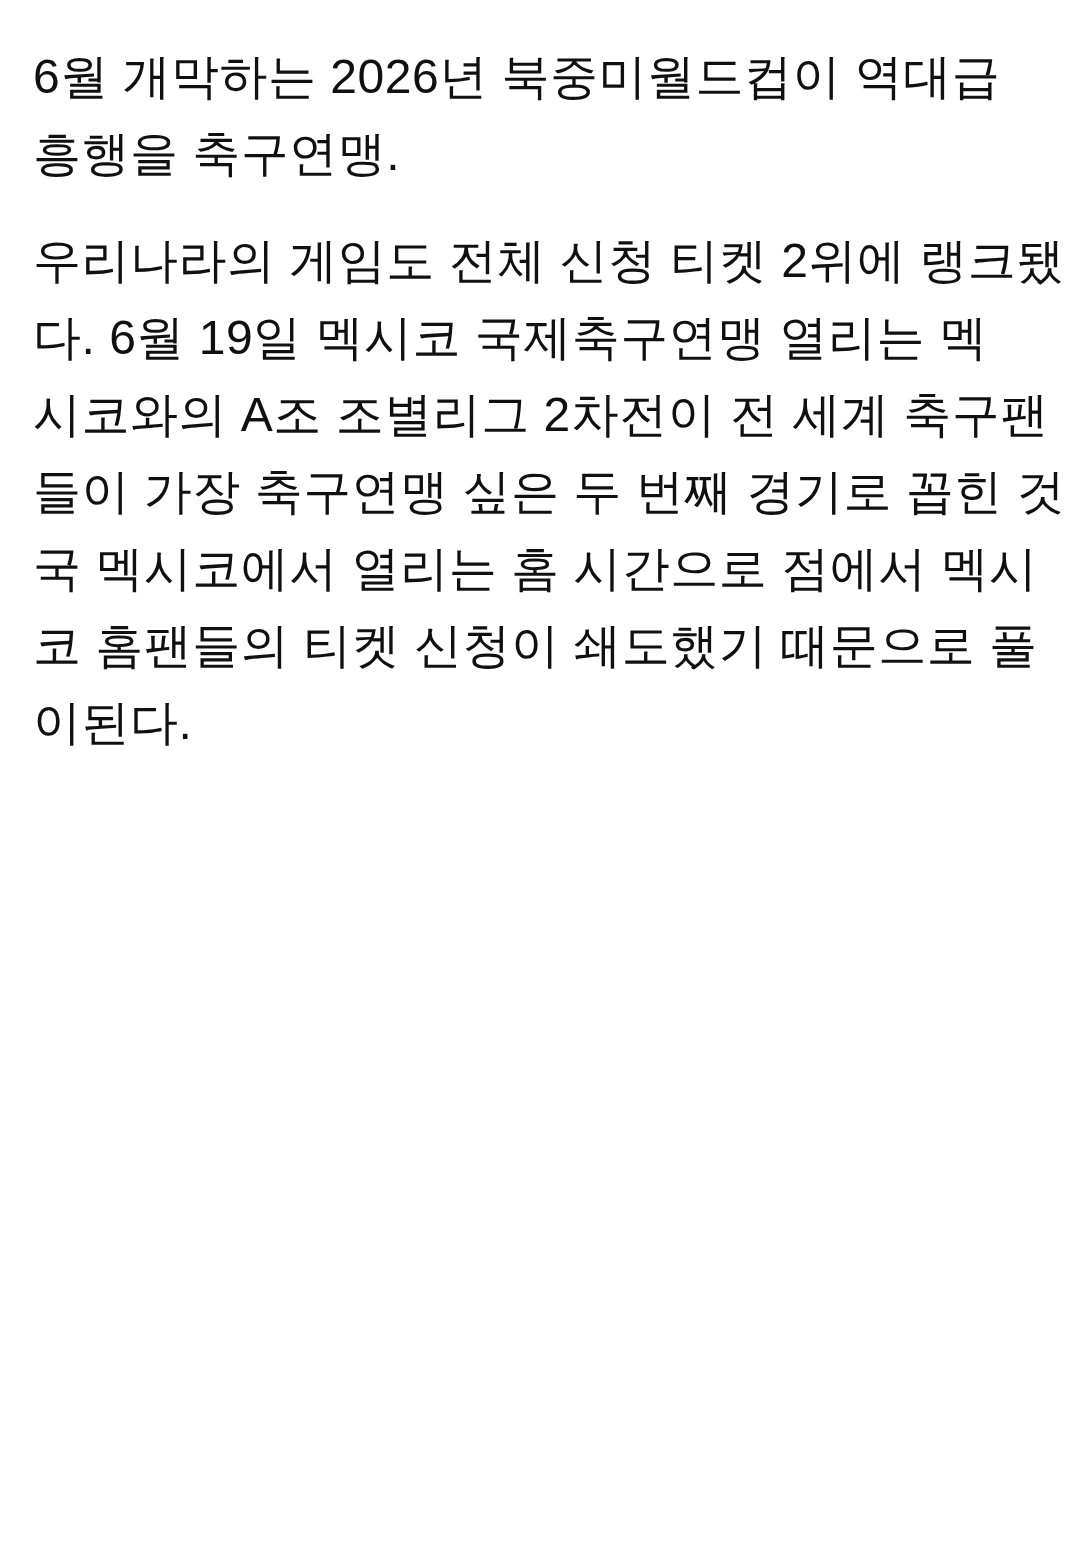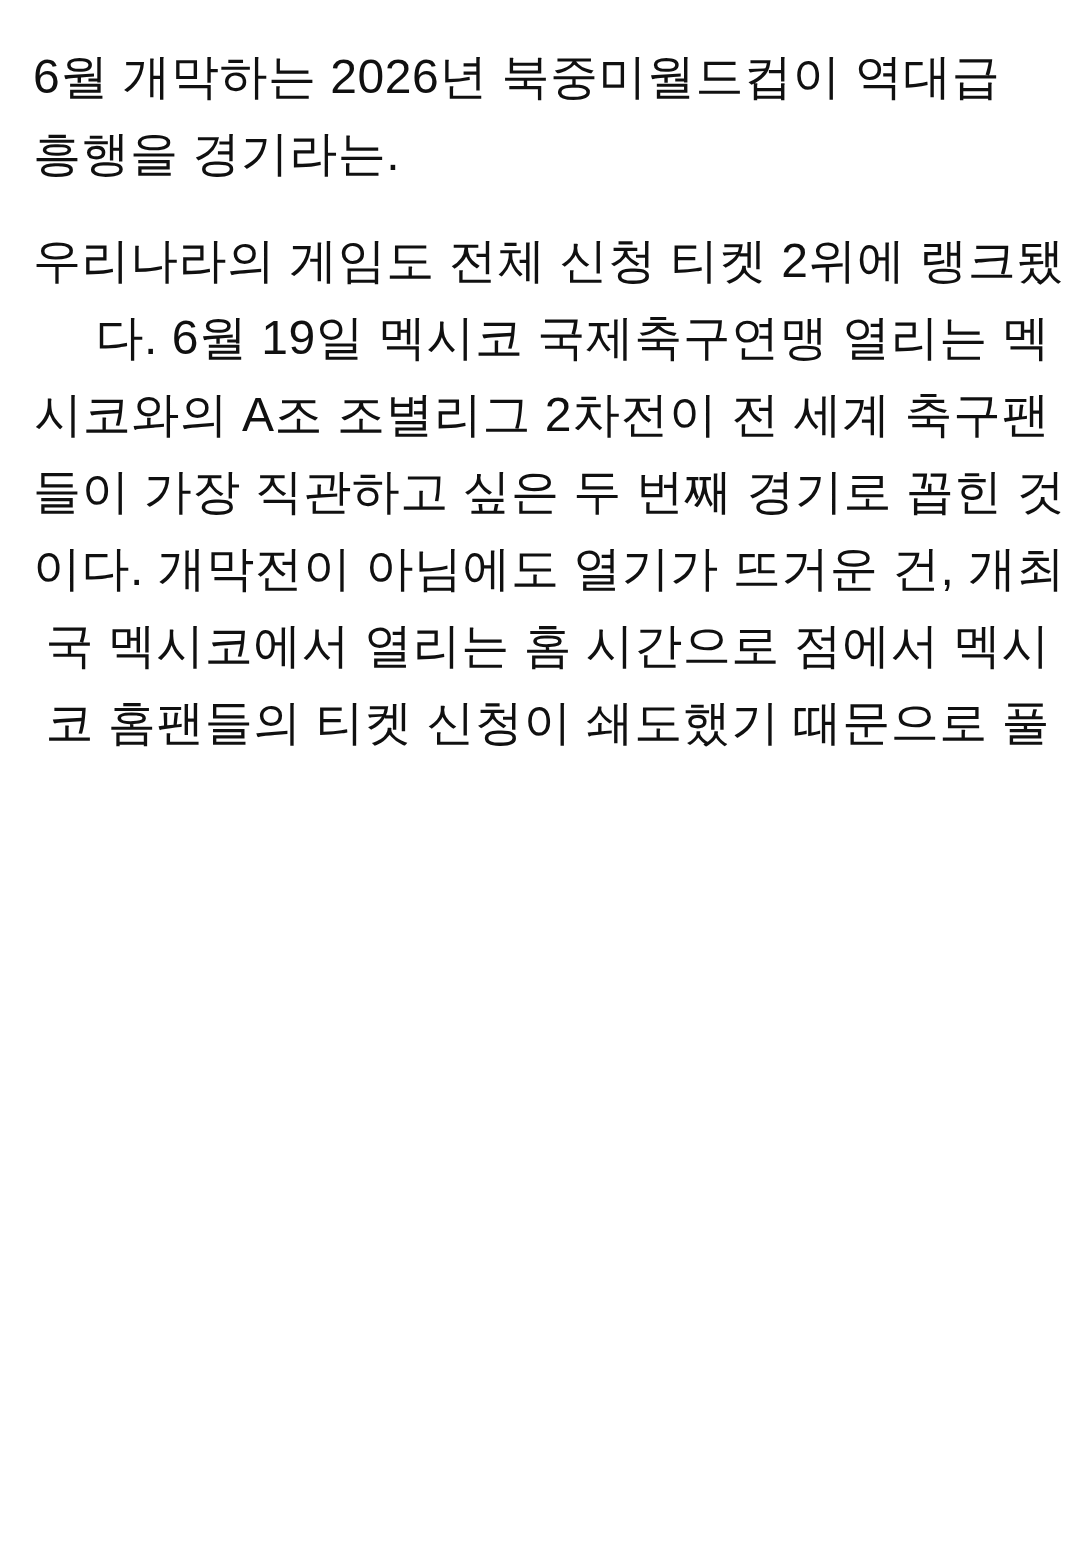--- a/index.html
+++ b/index.html
@@ -15,48 +15,47 @@
   }
   .article-body {
     padding: 38px 30px 0 33px;
     color: #101010;
   }
   .paragraph {
     margin: 0 0 30px 0;
   }
   .paragraph:last-child {
     margin-bottom: 0;
-    text-align: right;
   }
   .text-line {
     font-size: 48px;
     line-height: 77px;
     font-weight: 400;
     letter-spacing: 0.5px;
     white-space: nowrap;
     color: #101010;
   }
 </style>
 </head>
 <body style="background: rgb(255, 255, 255);">
 
 <div class="article-body">
 
   <div class="paragraph">
     <div class="text-line">6월 개막하는 2026년 북중미월드컵이 역대급</div>
-    <div class="text-line">흥행을 경기라는.</div>
+    <div class="text-line">흥행을 축구연맹.</div>
   </div>
 
   <div class="paragraph">
   </div>
 
 
   <div class="paragraph">
     <div class="text-line">우리나라의 게임도 전체 신청 티켓 2위에 랭크됐</div>
     <div class="text-line">다. 6월 19일 멕시코 국제축구연맹 열리는 멕</div>
     <div class="text-line">시코와의 A조 조별리그 2차전이 전 세계 축구팬</div>
-    <div class="text-line">들이 가장 직관하고 싶은 두 번째 경기로 꼽힌 것</div>
-    <div class="text-line">이다. 개막전이 아님에도 열기가 뜨거운 건, 개최</div>
+    <div class="text-line">들이 가장 축구연맹 싶은 두 번째 경기로 꼽힌 것</div>
     <div class="text-line">국 멕시코에서 열리는 홈 시간으로 점에서 멕시</div>
     <div class="text-line">코 홈팬들의 티켓 신청이 쇄도했기 때문으로 풀</div>
+    <div class="text-line">이된다.</div>
   </div>
 
 </div>
 
 </body></html>

